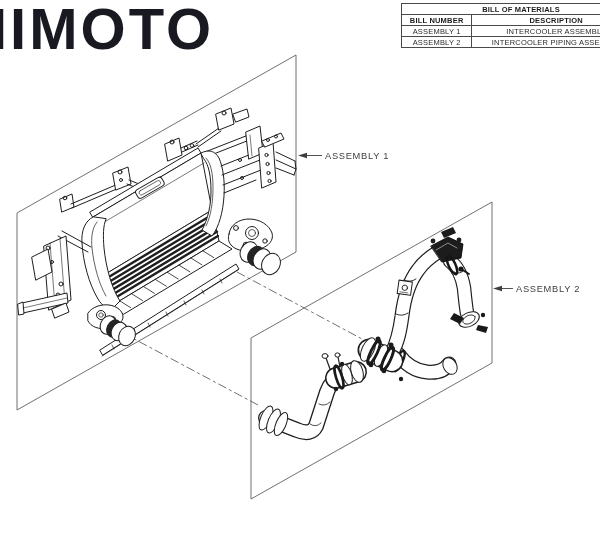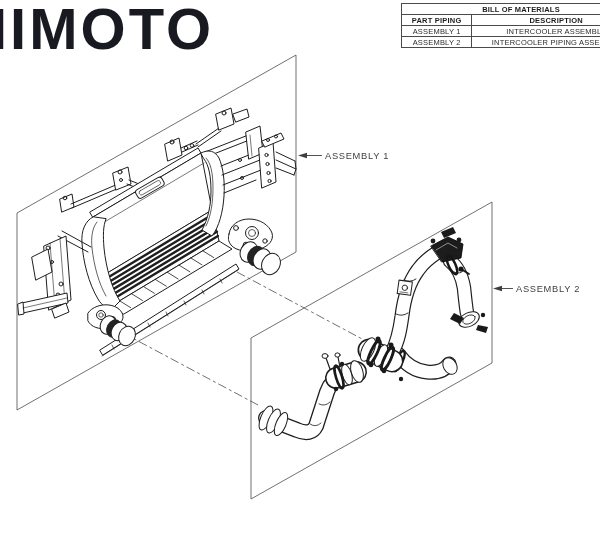--- a/index.html
+++ b/index.html
@@ -27,21 +27,21 @@
 <table class="bom">
   <colgroup>
       <col class="col-part">
       <col class="col-desc">
     </colgroup>
   <tbody>
       <tr>
     <th colspan="2">BILL OF MATERIALS</th>
   </tr>
   <tr>
-    <th>PART PIPING</th>
+    <th>BILL NUMBER</th>
     <th>DESCRIPTION</th>
   </tr>
   <tr>
     <td>ASSEMBLY 1</td>
     <td>INTERCOOLER ASSEMBLY</td>
   </tr>
   <tr>
     <td>ASSEMBLY 2</td>
     <td>INTERCOOLER PIPING ASSEMBLY</td>
   </tr>

